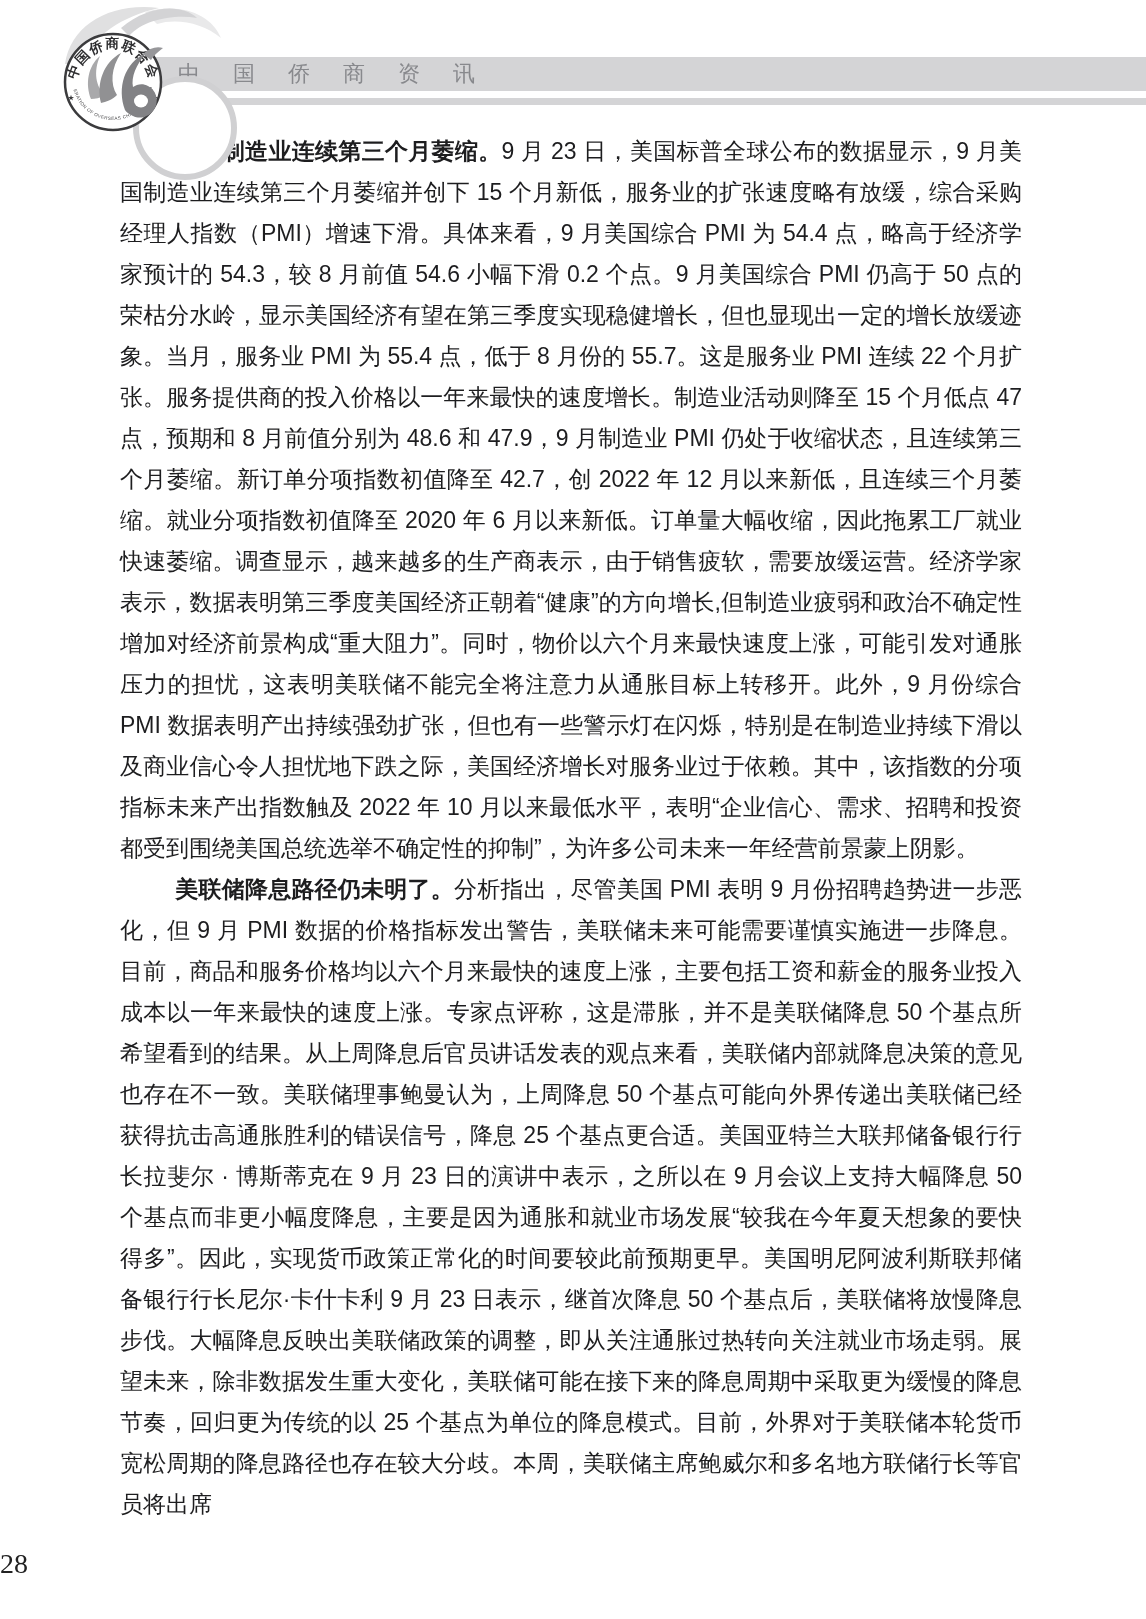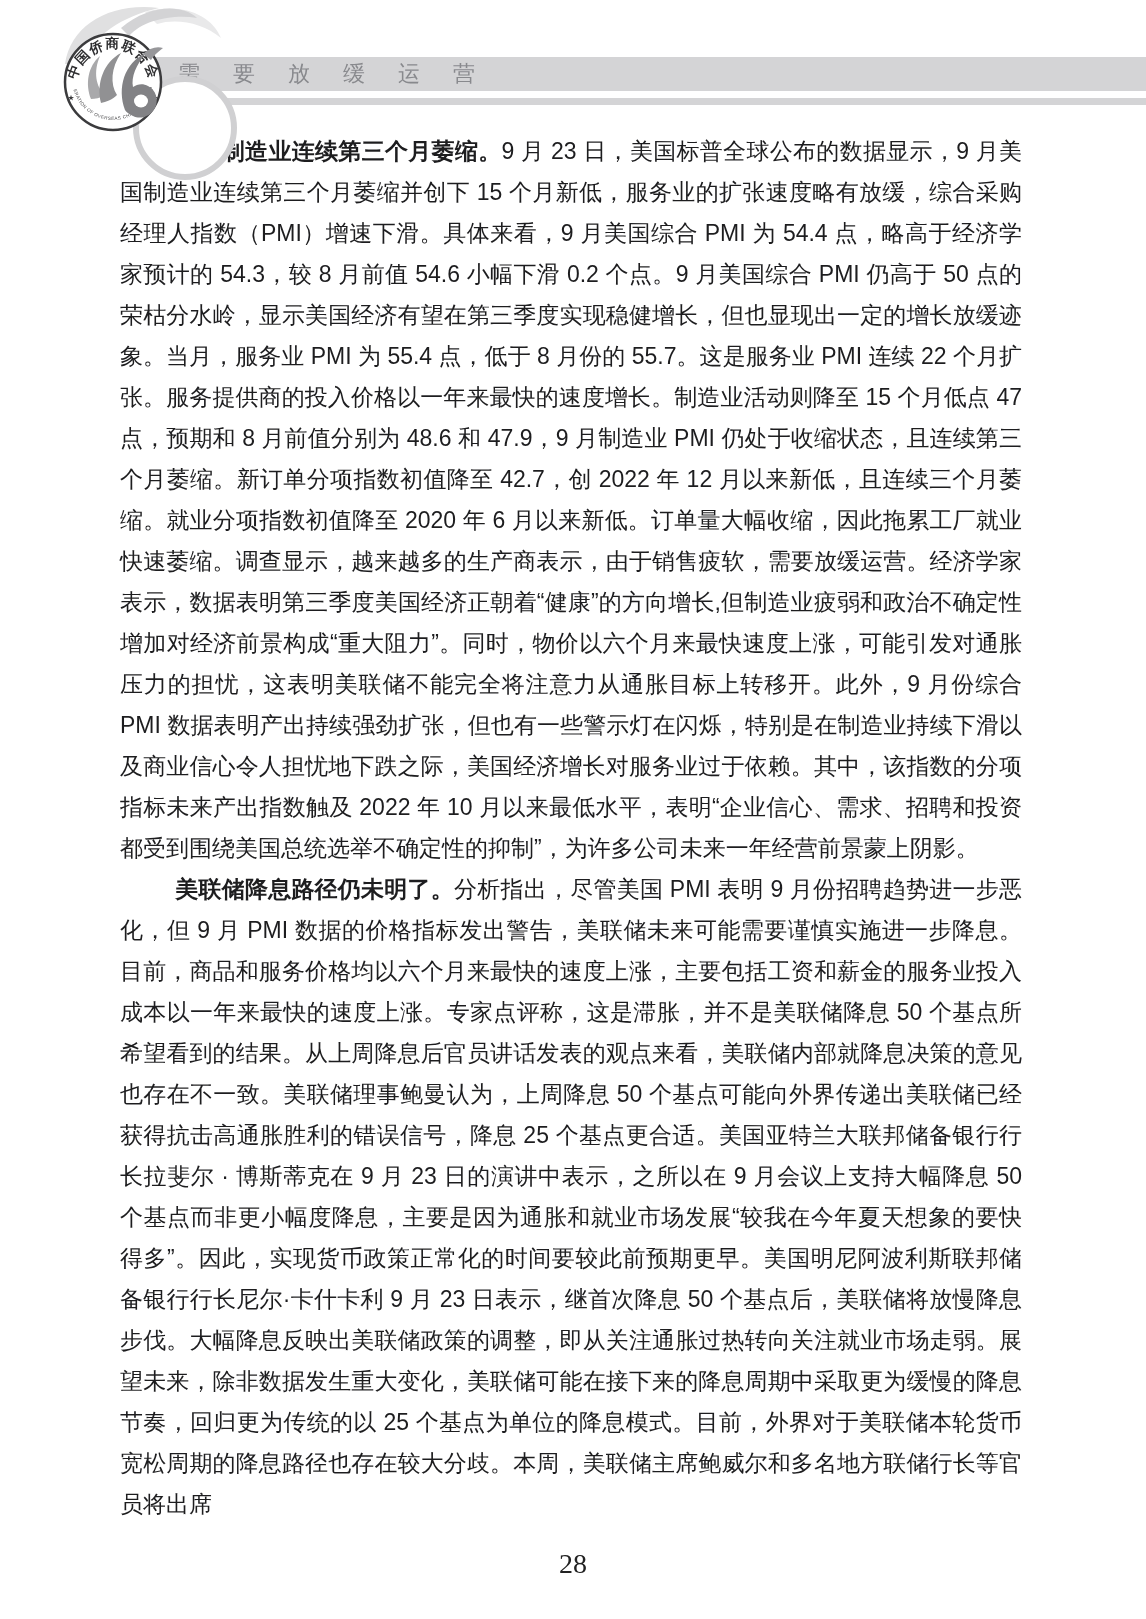--- a/index.html
+++ b/index.html
@@ -39,34 +39,33 @@
     text-justify:inter-character;
   }
   .article p{
     margin:0;
     text-indent:2.4em;
   }
   .article .lead{font-weight:bold;}
   
   .page-number{
     position:absolute;left:0;right:0;top:1548px;
-    text-align:center;
     font-family:"Liberation Serif", serif;
     font-size:28px;color:#222;
   }
 </style>
 </head>
 <body>
 
 <div class="page">
 
   <div>
     <div class="header-bar"></div>
     <div class="header-stripe"></div>
-    <div class="banner-title">需要放缓运营</div>
+    <div class="banner-title">中国侨商资讯</div>
 
     <svg class="logo-svg" width="250" height="200" viewBox="0 0 250 200">
 
       <path d="M 40 64 C 46 24 86 2 134 8 C 98 16 66 36 58 64 Z" fill="#e0e0e1"></path>
       <path d="M 120 12 C 156 2 186 14 196 38 C 178 23 152 18 132 24 Z" fill="#e9e9ea"></path>
       <path d="M 96 28 C 124 4 158 4 172 18 C 148 14 118 20 104 36 Z" fill="#d3d3d5"></path>
 
       <circle cx="160" cy="128" r="49" fill="#ffffff" stroke="#d0d0d2" stroke-width="6"></circle>
 
       <circle cx="88" cy="82" r="48" fill="#ffffff" stroke="#3b3b3d" stroke-width="2.5"></circle>

